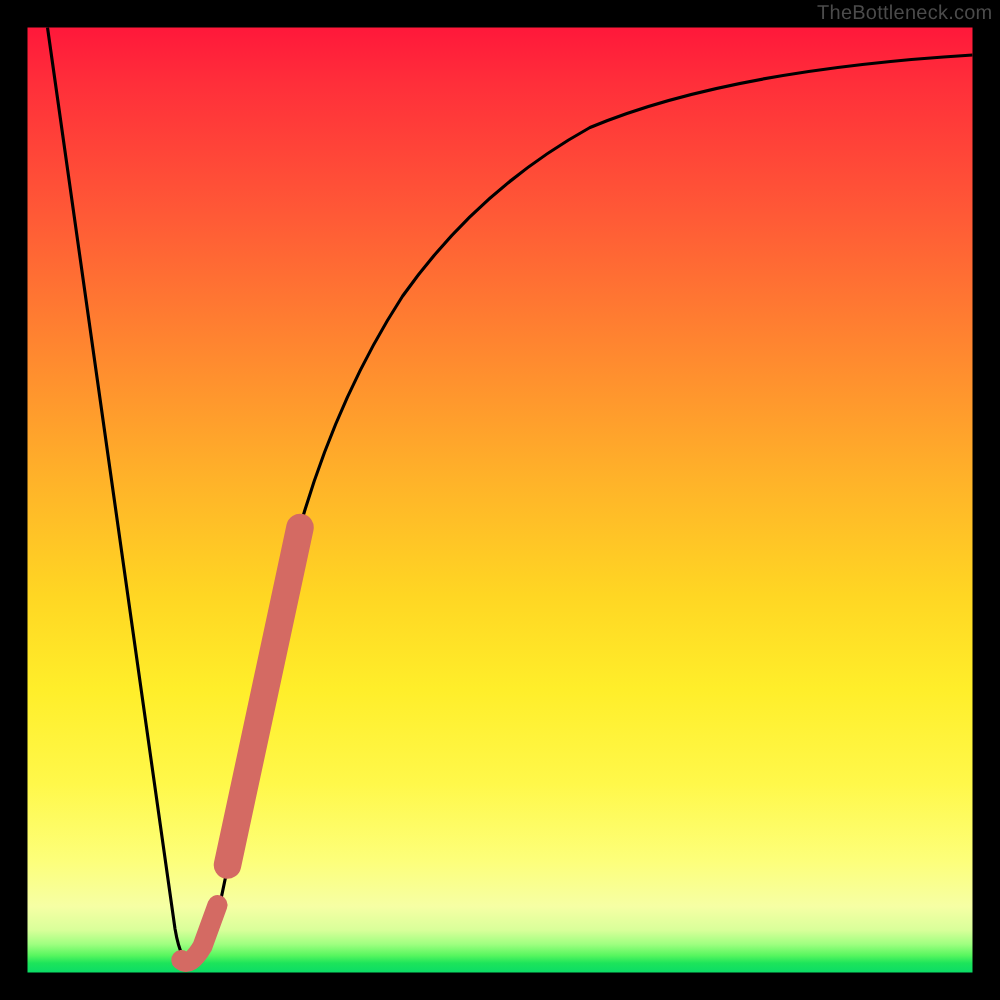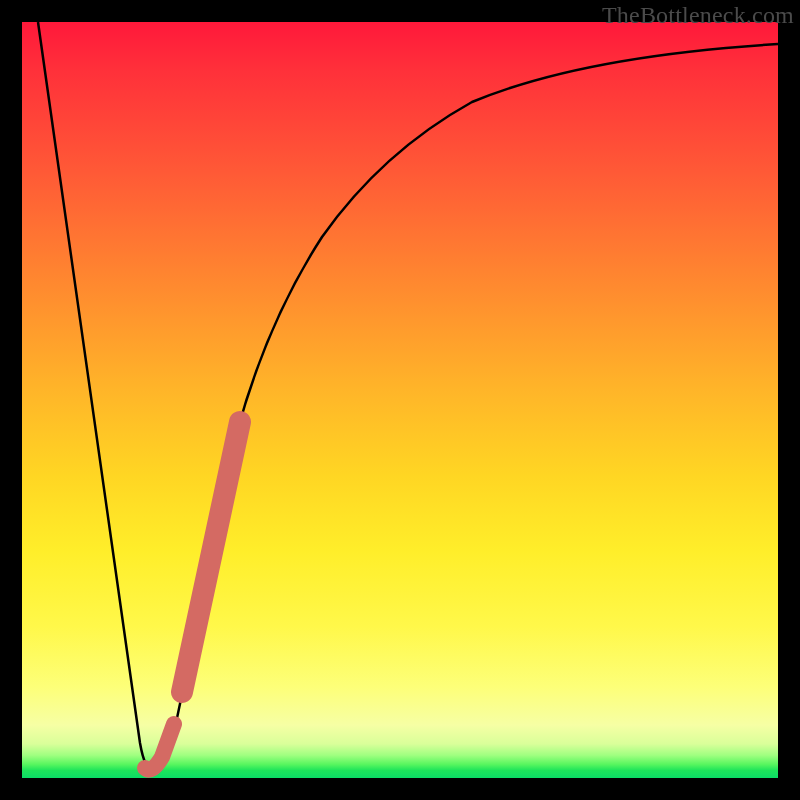--- a/index.html
+++ b/index.html
@@ -40,25 +40,24 @@
       #57f65f 98.2%,
       #1de45a 99%,
       #0bdc66 100%
     );
   }
   .watermark {
     position: absolute;
     top: 2px;
     right: 6px;
     color: #4b4b4b;
-    font-size: 24px;
+    font-size: 16px;
     font-weight: 500;
     letter-spacing: 0.2px;
     user-select: none;
-    font-family: Liberation Serif, serif;
   }
   svg.curve {
     position: absolute;
     left: 0;
     top: 0;
     width: 756px;
     height: 756px;
     overflow: visible;
   }
 </style>

